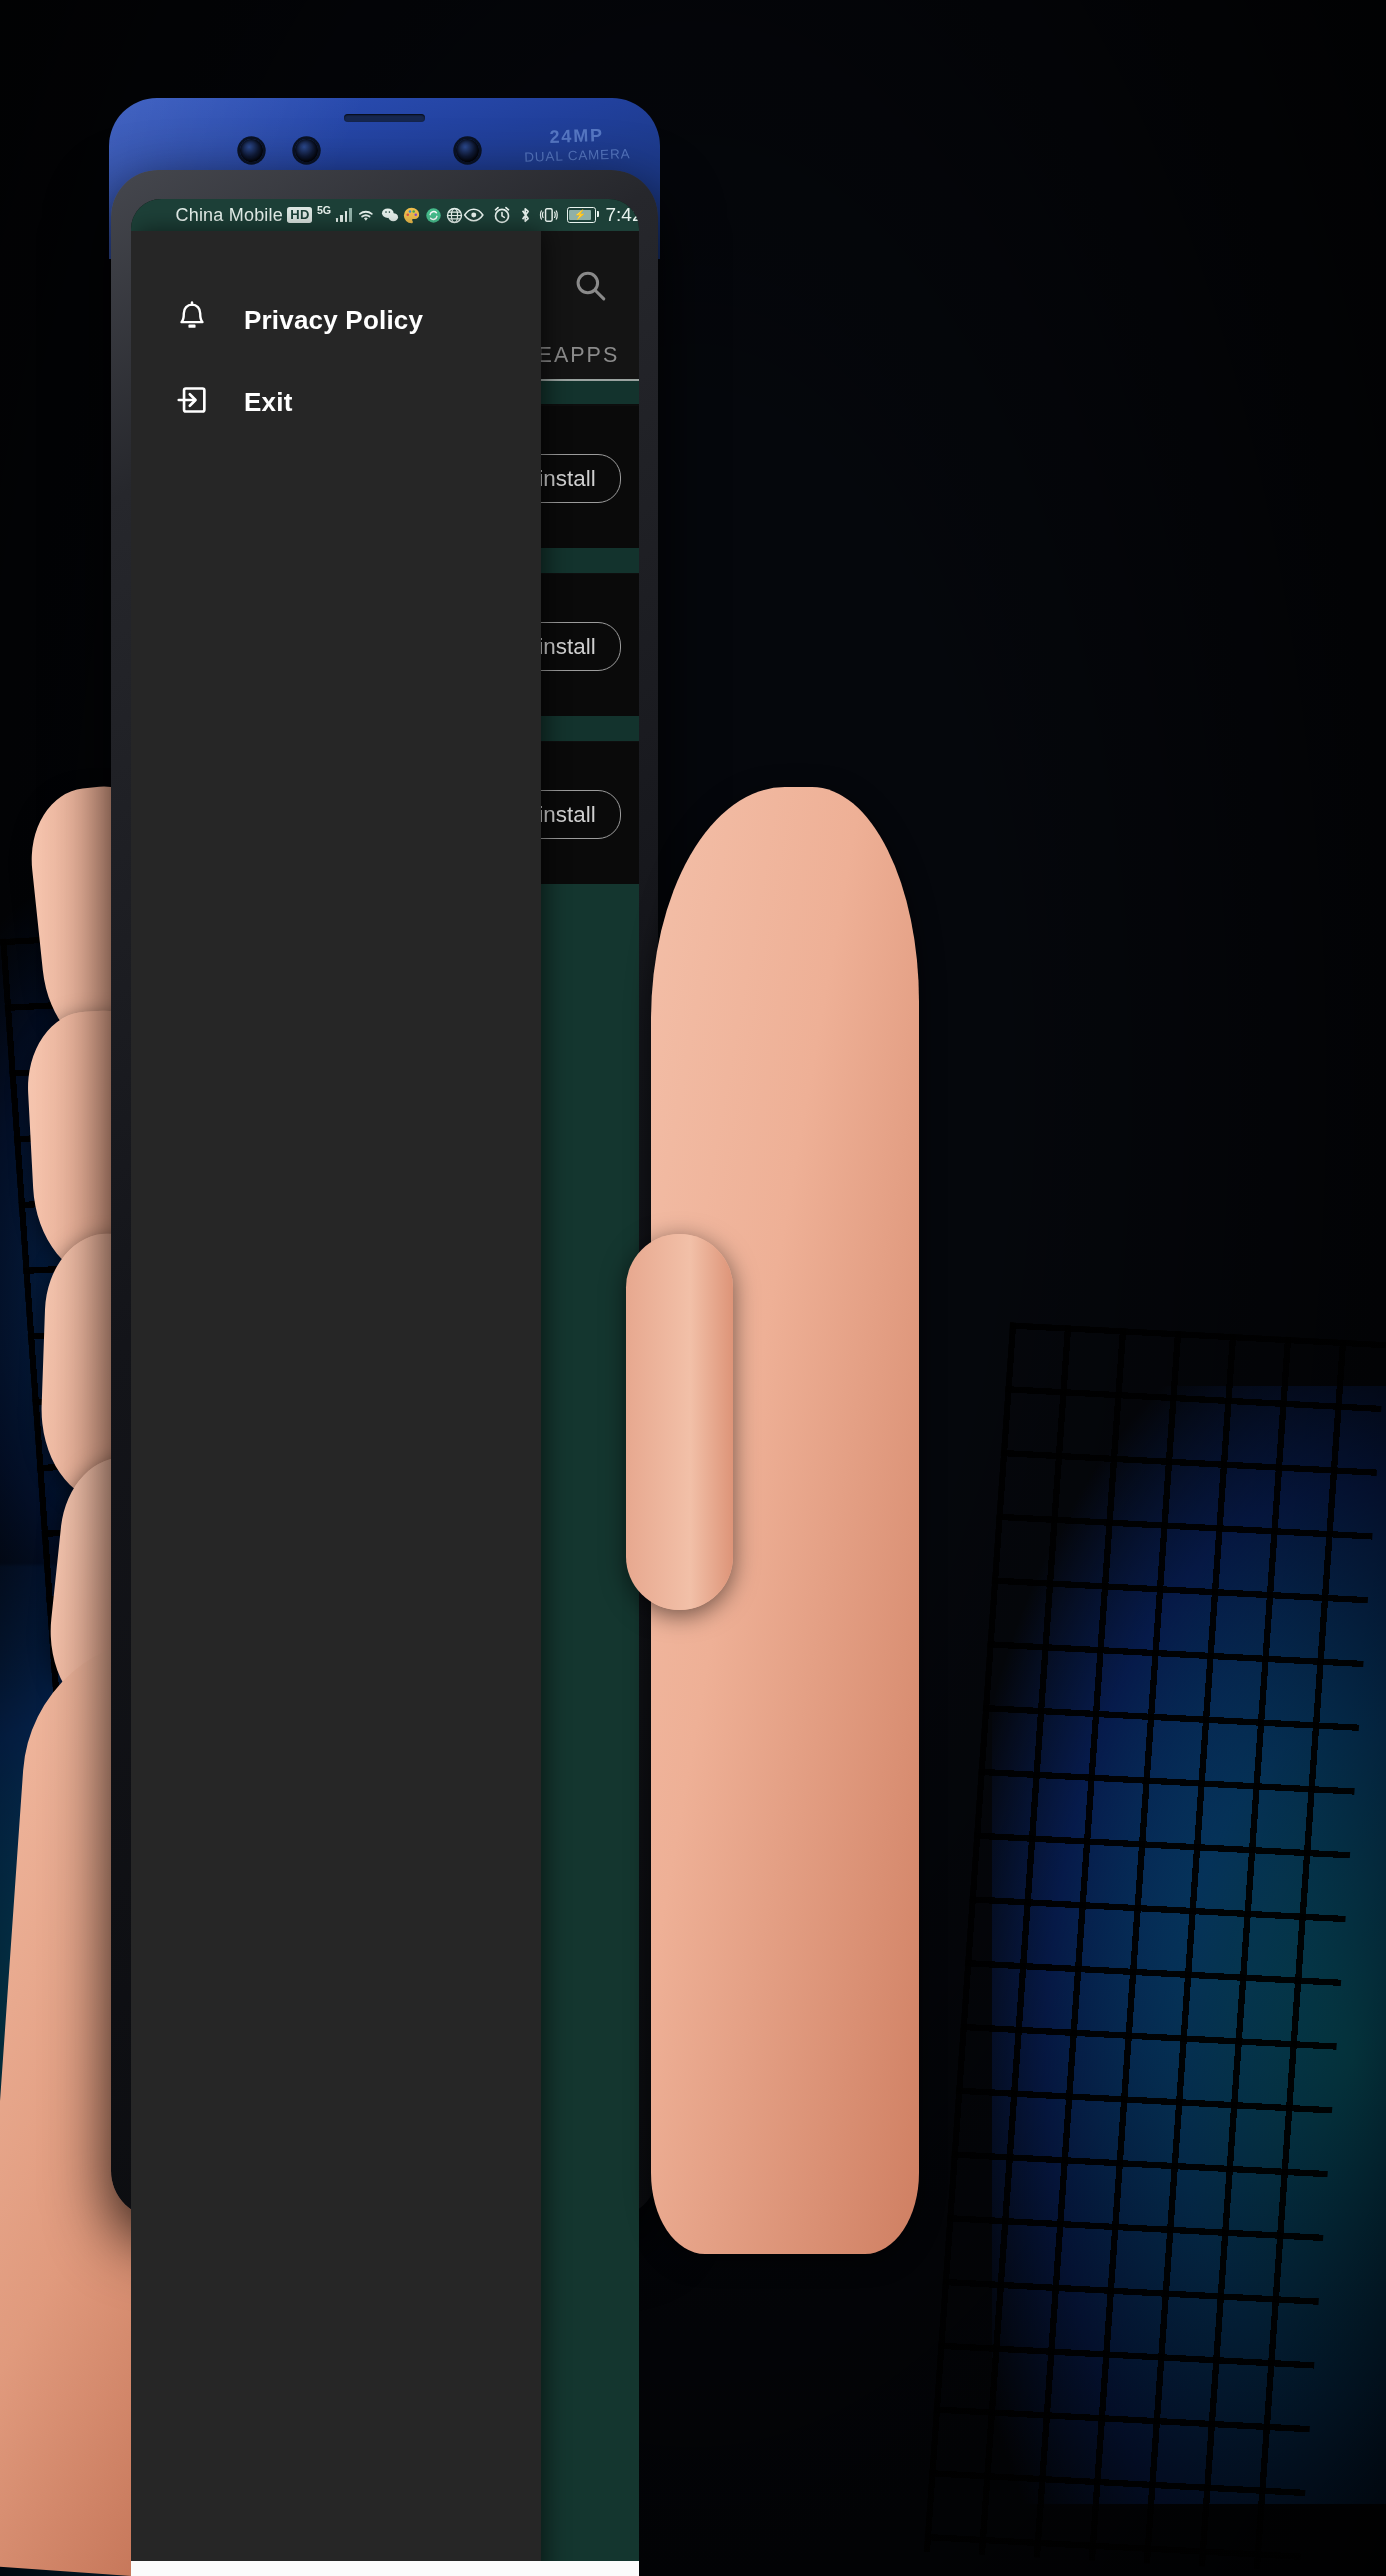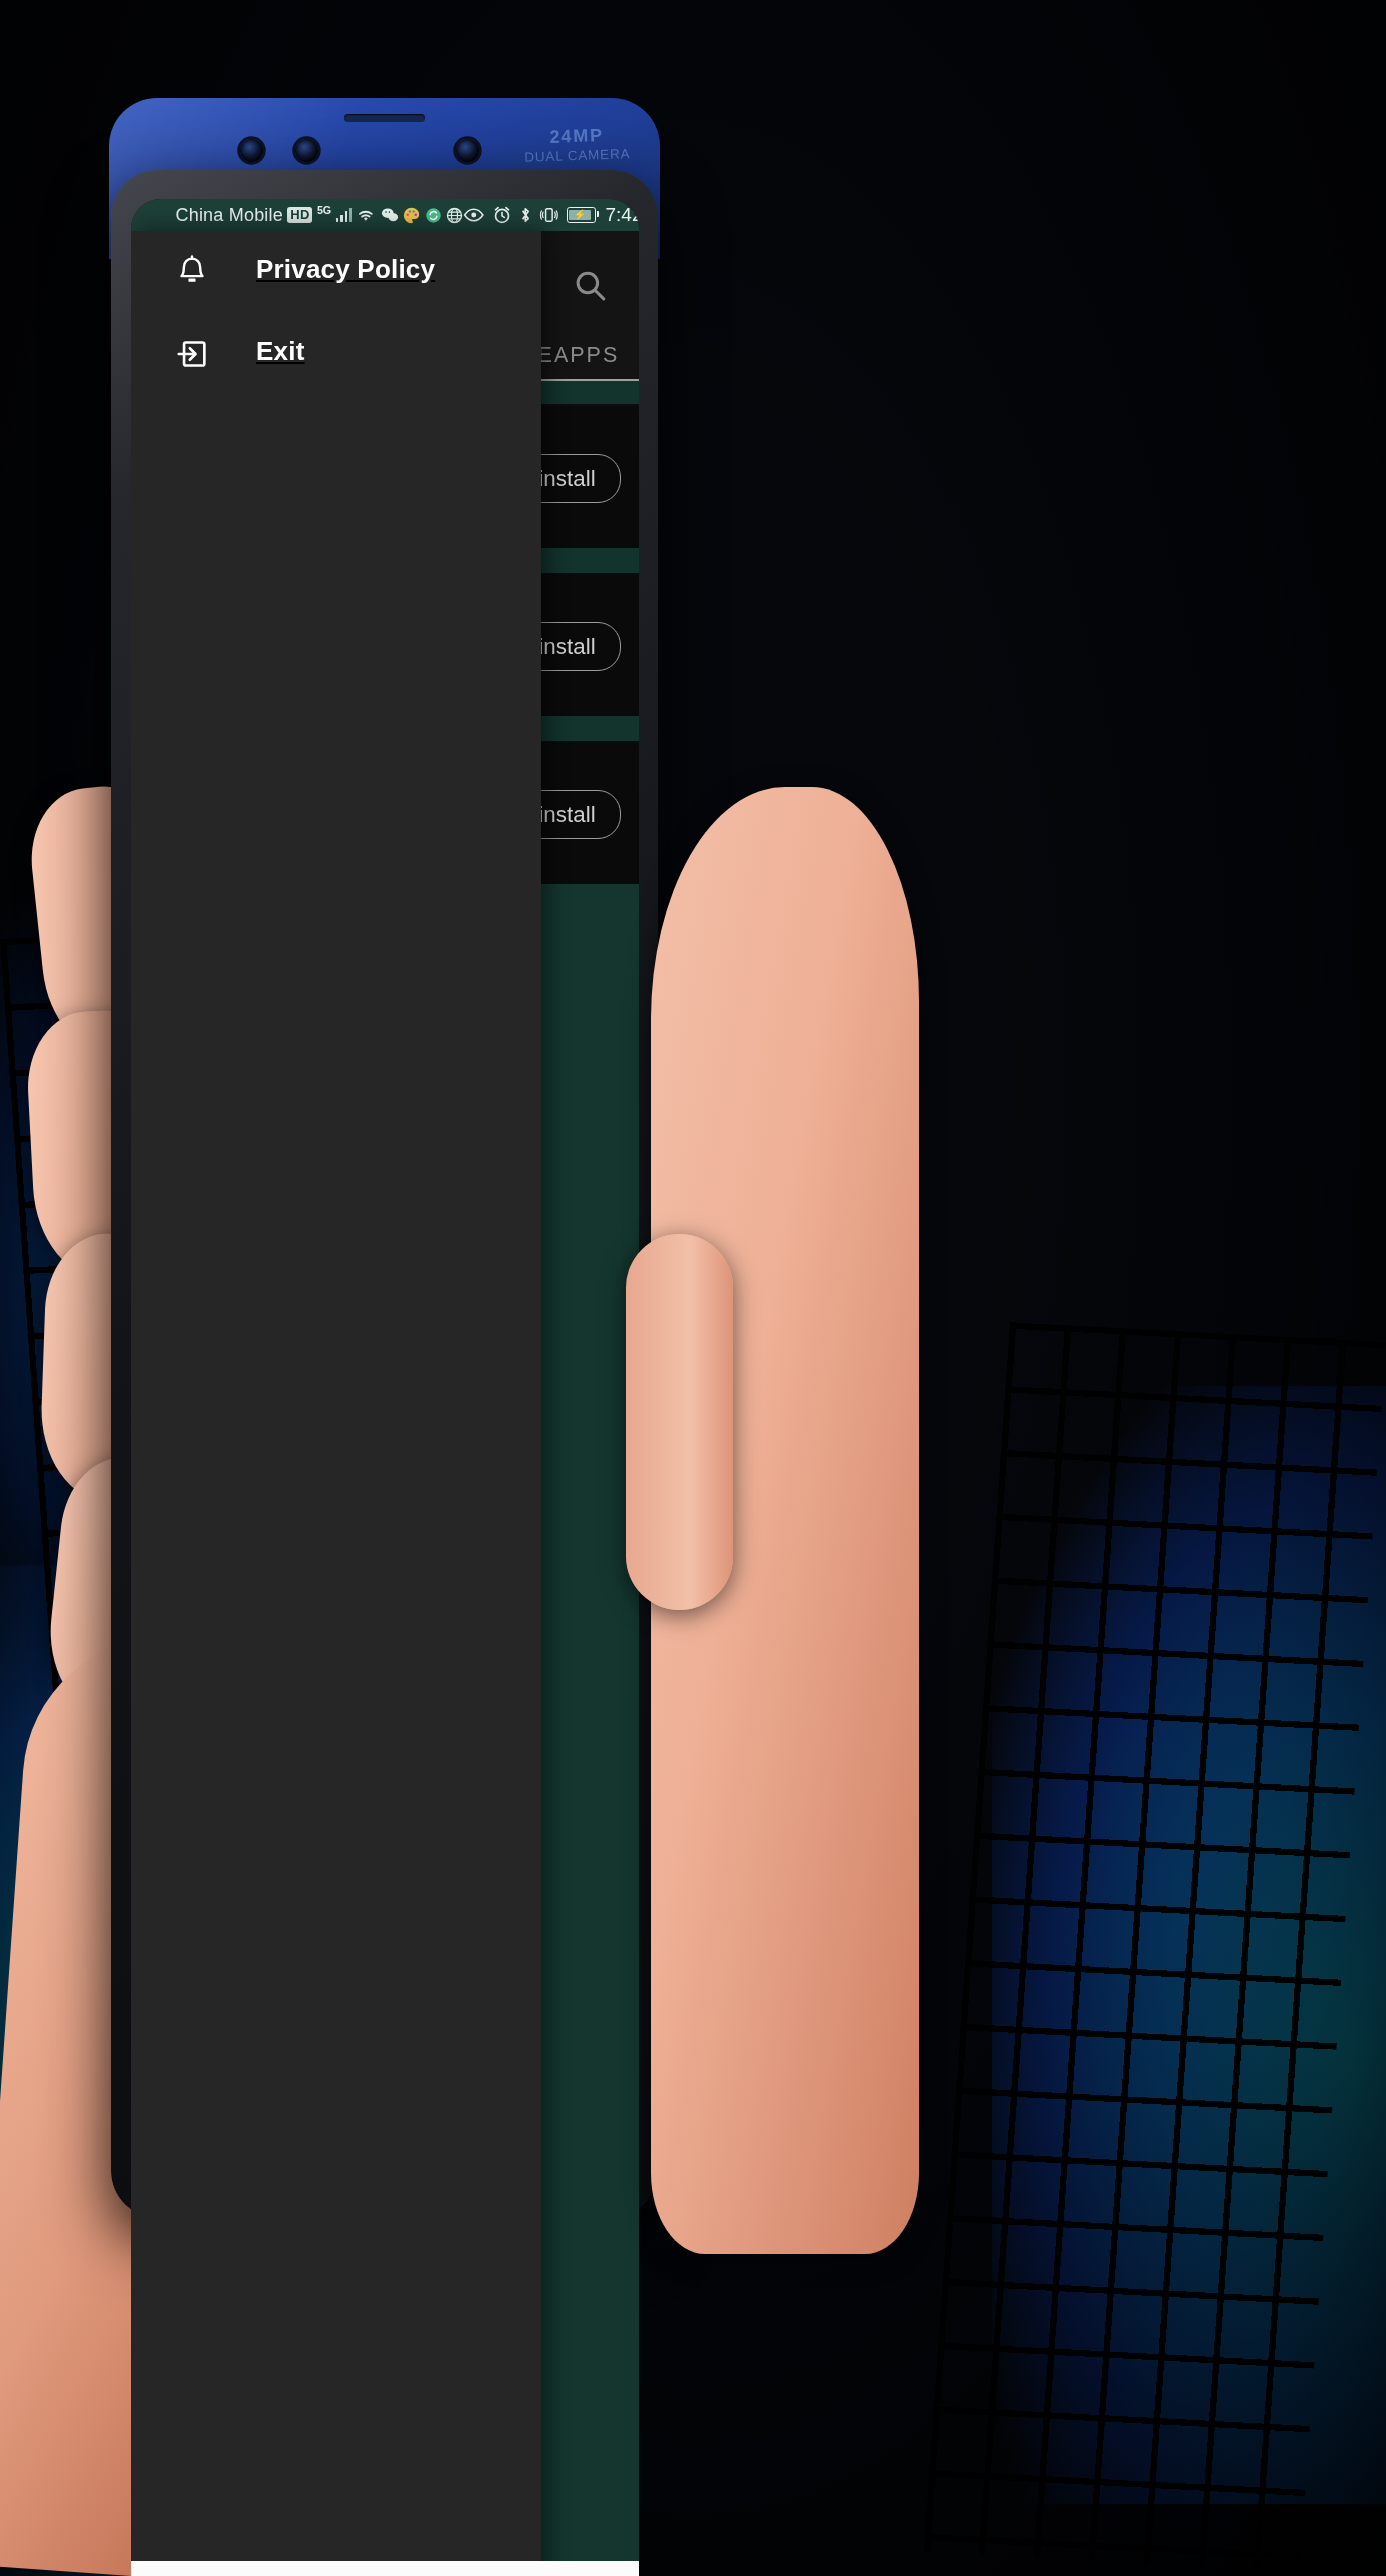--- a/index.html
+++ b/index.html
@@ -302,26 +302,25 @@
   #brandSub {
     color: #fff;
     font-size: 22.4px;
     font-weight: 700;
     margin-top: 7.2px;
     letter-spacing: 0.3px;
     text-shadow: 0 0.9px 1.8px rgba(0,0,0,.25);
   }
   .menuItem {
     display: flex;
-    align-items: flex-start;
+    align-items: flex-end;
     height: 82px;
     padding-left: 43px;
     box-sizing: border-box;
-    gap: 46px;
-    text-decoration: underline;
+    gap: 34px;
   }
   .menuItem .mi-icon {
     width: 36px; height: 36px;
     display: flex; align-items: center; justify-content: center;
     flex: 0 0 36px;
   }
   .menuItem .mi-label {
     color: #ffffff;
     font-size: 26px;
     font-weight: 700;

